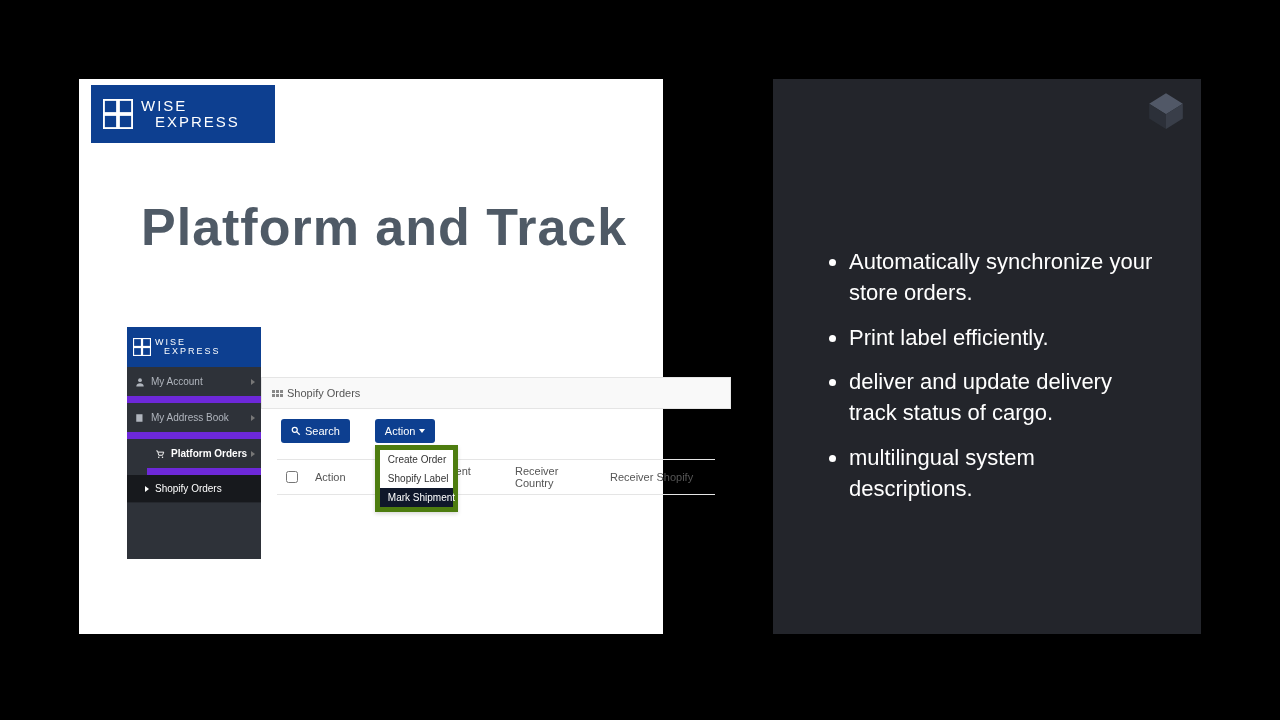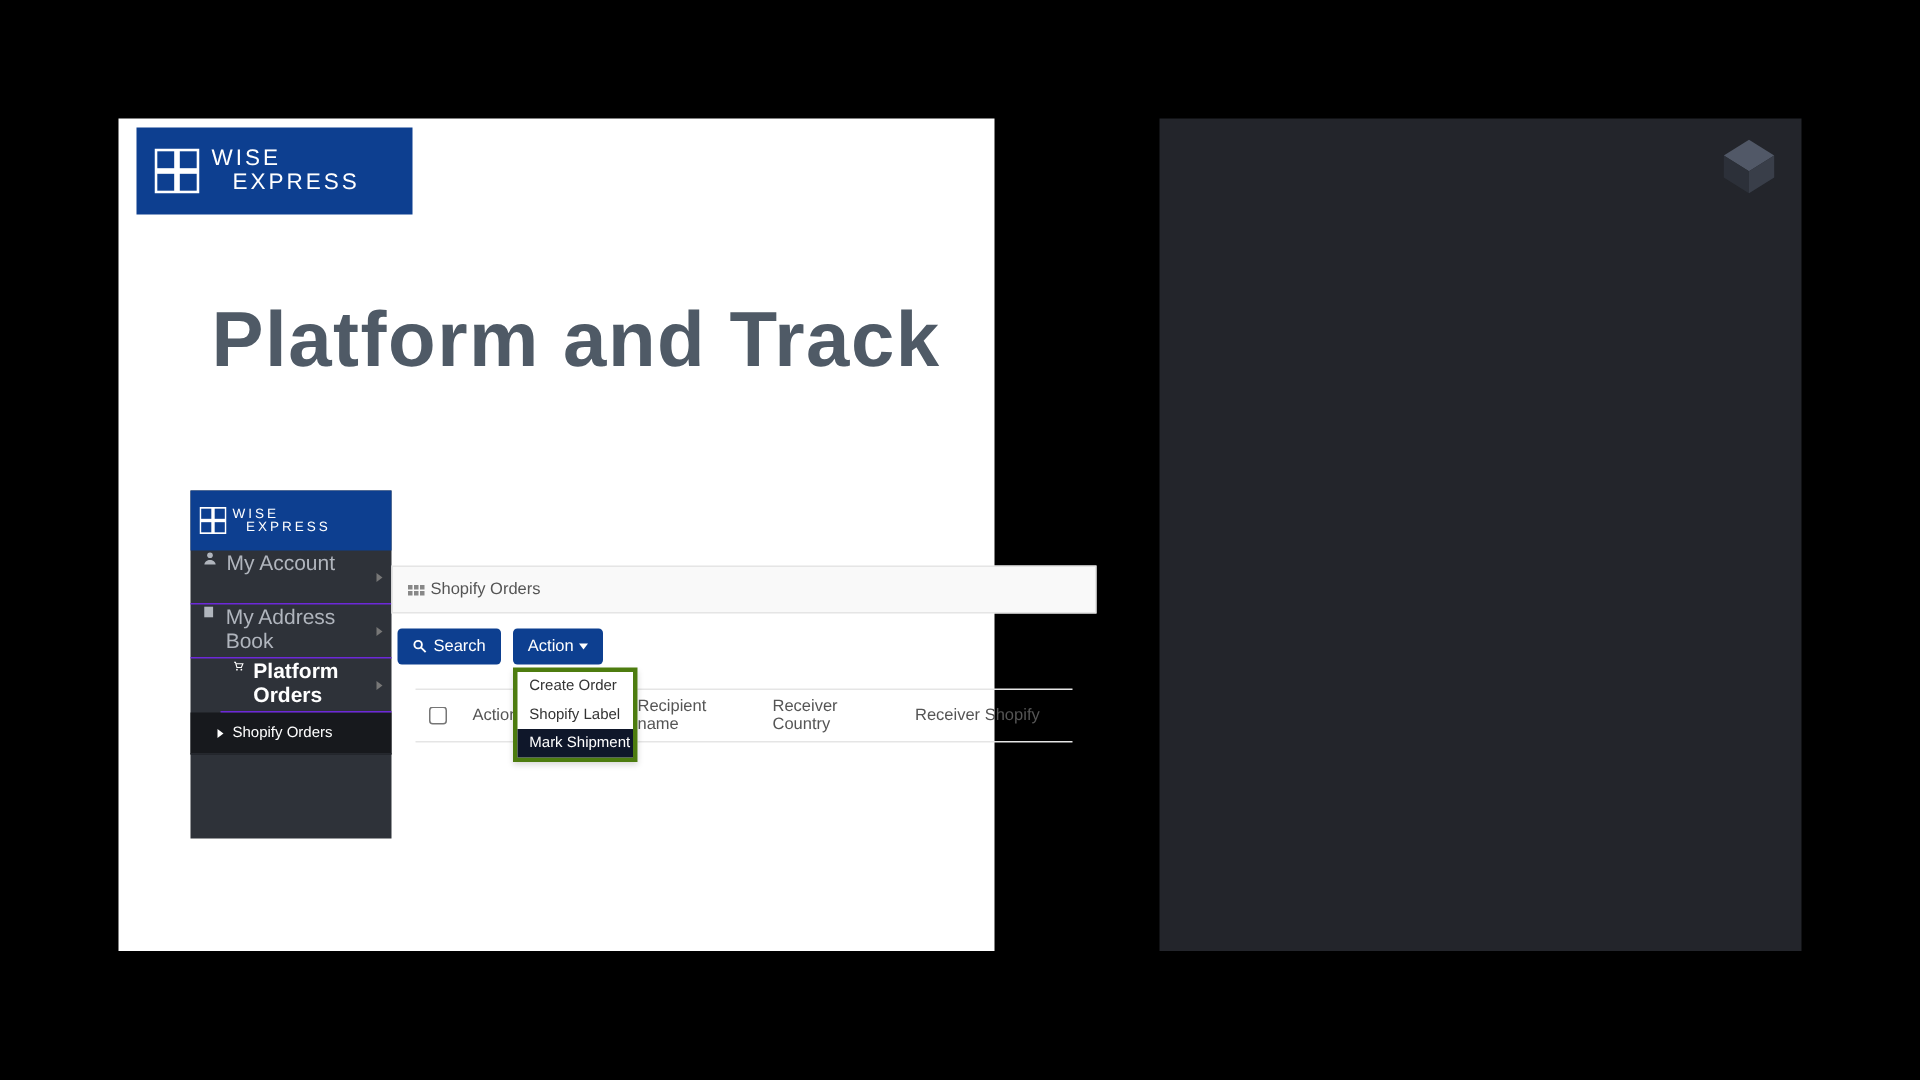--- a/index.html
+++ b/index.html
@@ -87,25 +87,25 @@
     align-items: center;
     padding: 4px 6px;
     gap: 4px;
   }
   .mock-sidebar-brand .logo-mark { width: 18px; height: 18px; }
   .mock-sidebar-brand .mtxt { color: #fff; font-size: 9px; letter-spacing: 2px; line-height: 1.05; display:flex; flex-direction:column;}
   .mock-sidebar-brand .mtxt span:last-child{ padding-left:9px;}
   .mock-nav-item {
     height: 36px;
     display: flex;
-    align-items: flex-start;
+    align-items: center;
     padding: 0 8px;
     color: #b0b5bd;
-    font-size: 14px;
-    border-bottom: 1px solid #6d28d9;
+    font-size: 10px;
+    border-bottom: 7px solid #6d28d9;
     gap: 6px;
     position: relative;
   }
   .mock-nav-item .chev {
     position: absolute;
     right: 6px;
     top: 50%;
     transform: translateY(-50%);
     width: 0; height: 0;
     border-top: 3px solid transparent;
@@ -147,23 +147,23 @@
     align-items: center;
     padding: 0 10px;
     color: #555;
     font-size: 11px;
     gap: 4px;
   }
   .grid-ico { display:inline-grid; grid-template-columns: repeat(3,3px); grid-template-rows: repeat(2,3px); gap:1px;}
   .grid-ico span{background:#888;}
 
   .mock-toolbar {
-    padding: 10px 4px;
-    display: flex;
-    gap: 8px;
+    padding: 10px 20px;
+    display: flex;
+    gap: 25px;
   }
   .btn {
     background: #0d3f90;
     color: #fff;
     border: none;
     border-radius: 3px;
     padding: 6px 10px;
     font-size: 11px;
     display: inline-flex;
     align-items: center;
@@ -179,21 +179,21 @@
     width: 10px;
     height: 10px;
   }
 
   .action-wrap { position: relative; }
   .dropdown {
     position: absolute;
     top: 26px; left: 0;
     width: 83px;
     background: #fff;
-    border: 3px solid #4d7c0f;
+    border: 5px solid #4d7c0f;
     font-size: 10px;
     box-shadow: 0 2px 4px rgba(0,0,0,.15);
   }
   .dropdown .dd-item {
     padding: 4px 8px;
     color: #333;
     white-space: nowrap;
   }
   .dropdown .dd-item.sel {
     background: #0f172a;
@@ -358,13 +358,19 @@
 
   </div>
 </div>
 
 <div class="slide-right">
   <svg class="right-logo" viewBox="0 0 40 40">
     <polygon points="20,4 36,14 20,24 4,14" fill="#5a6272"></polygon>
     <polygon points="20,24 36,14 36,28 20,38" fill="#3d434f"></polygon>
     <polygon points="20,24 4,14 4,28 20,38" fill="#2e333c"></polygon>
   </svg>
+  <ul class="bullets">
+    <li>Automatically synchronize  your store orders.</li>
+    <li>Print label efficiently.</li>
+    <li>deliver and update delivery track status of cargo.</li>
+    <li>multilingual system descriptions.</li>
+  </ul>
 </div>
 
 </body></html>

